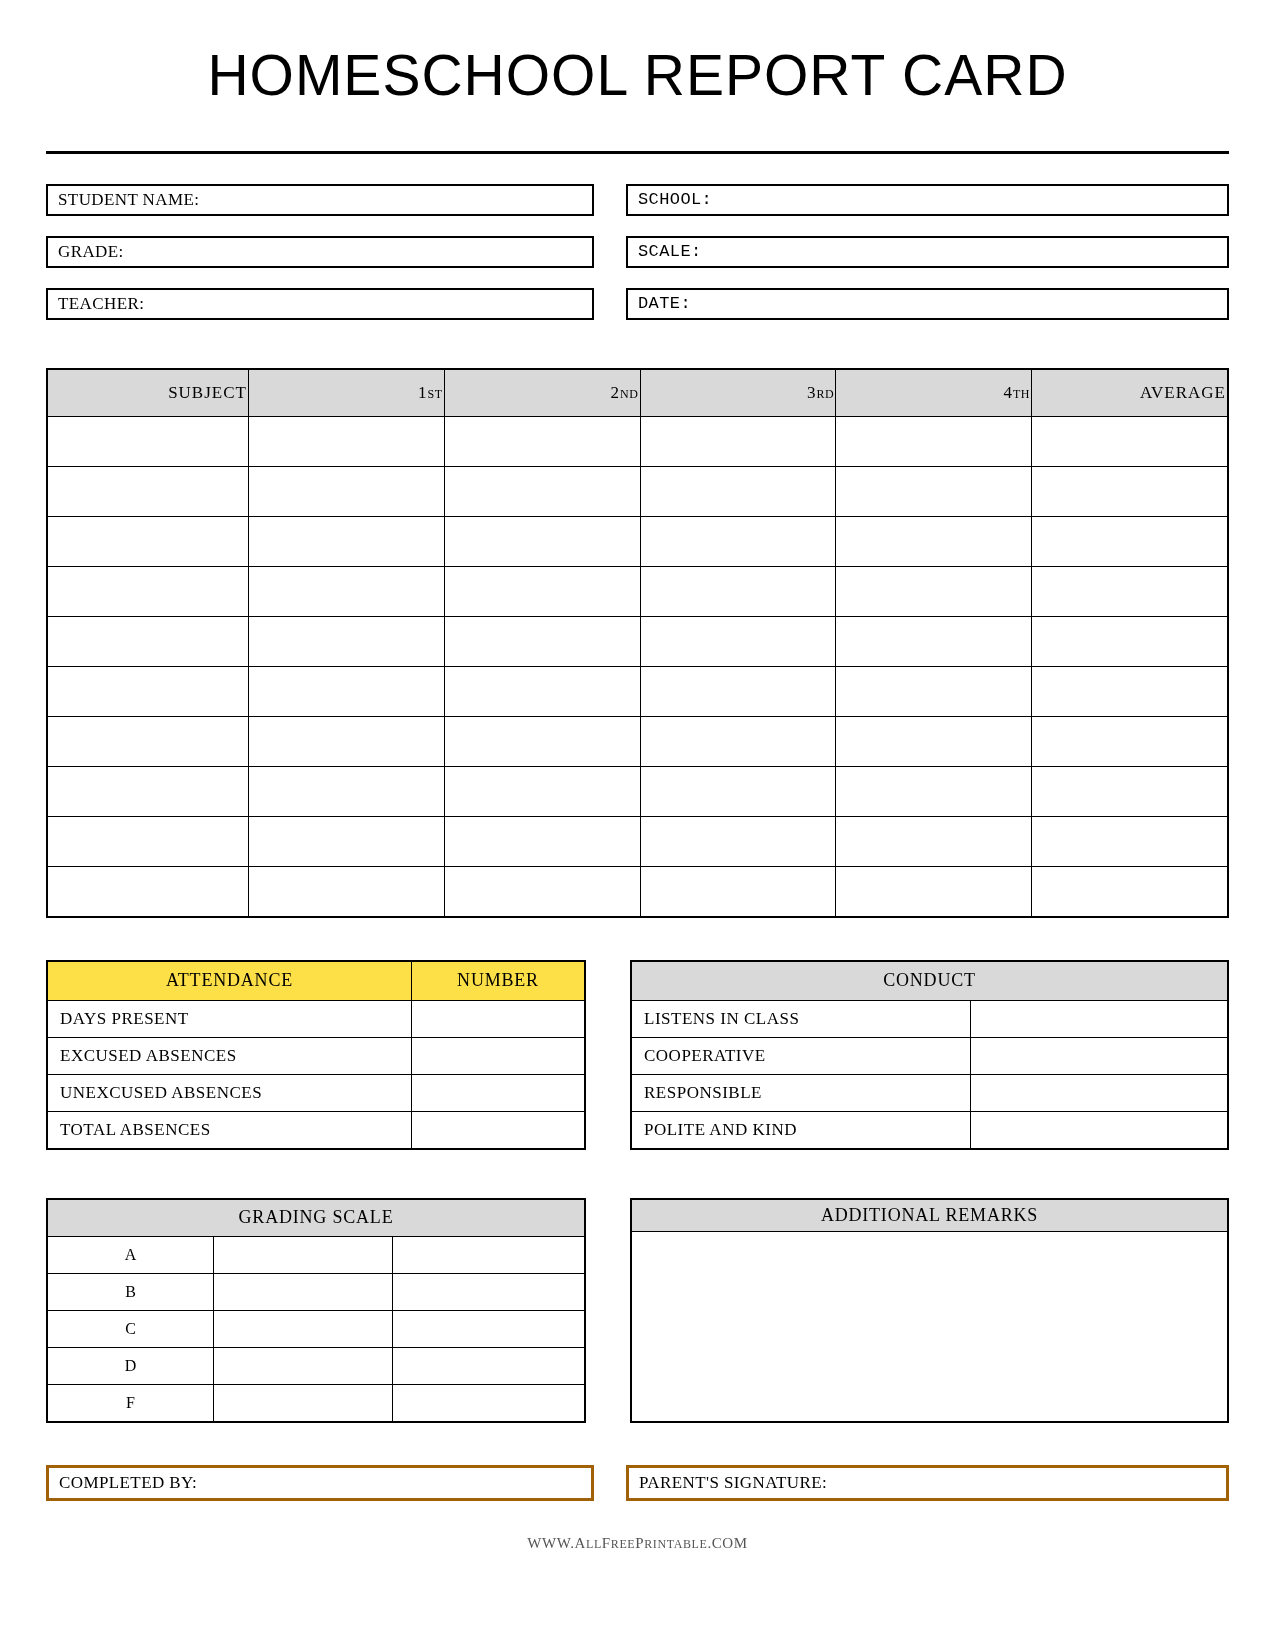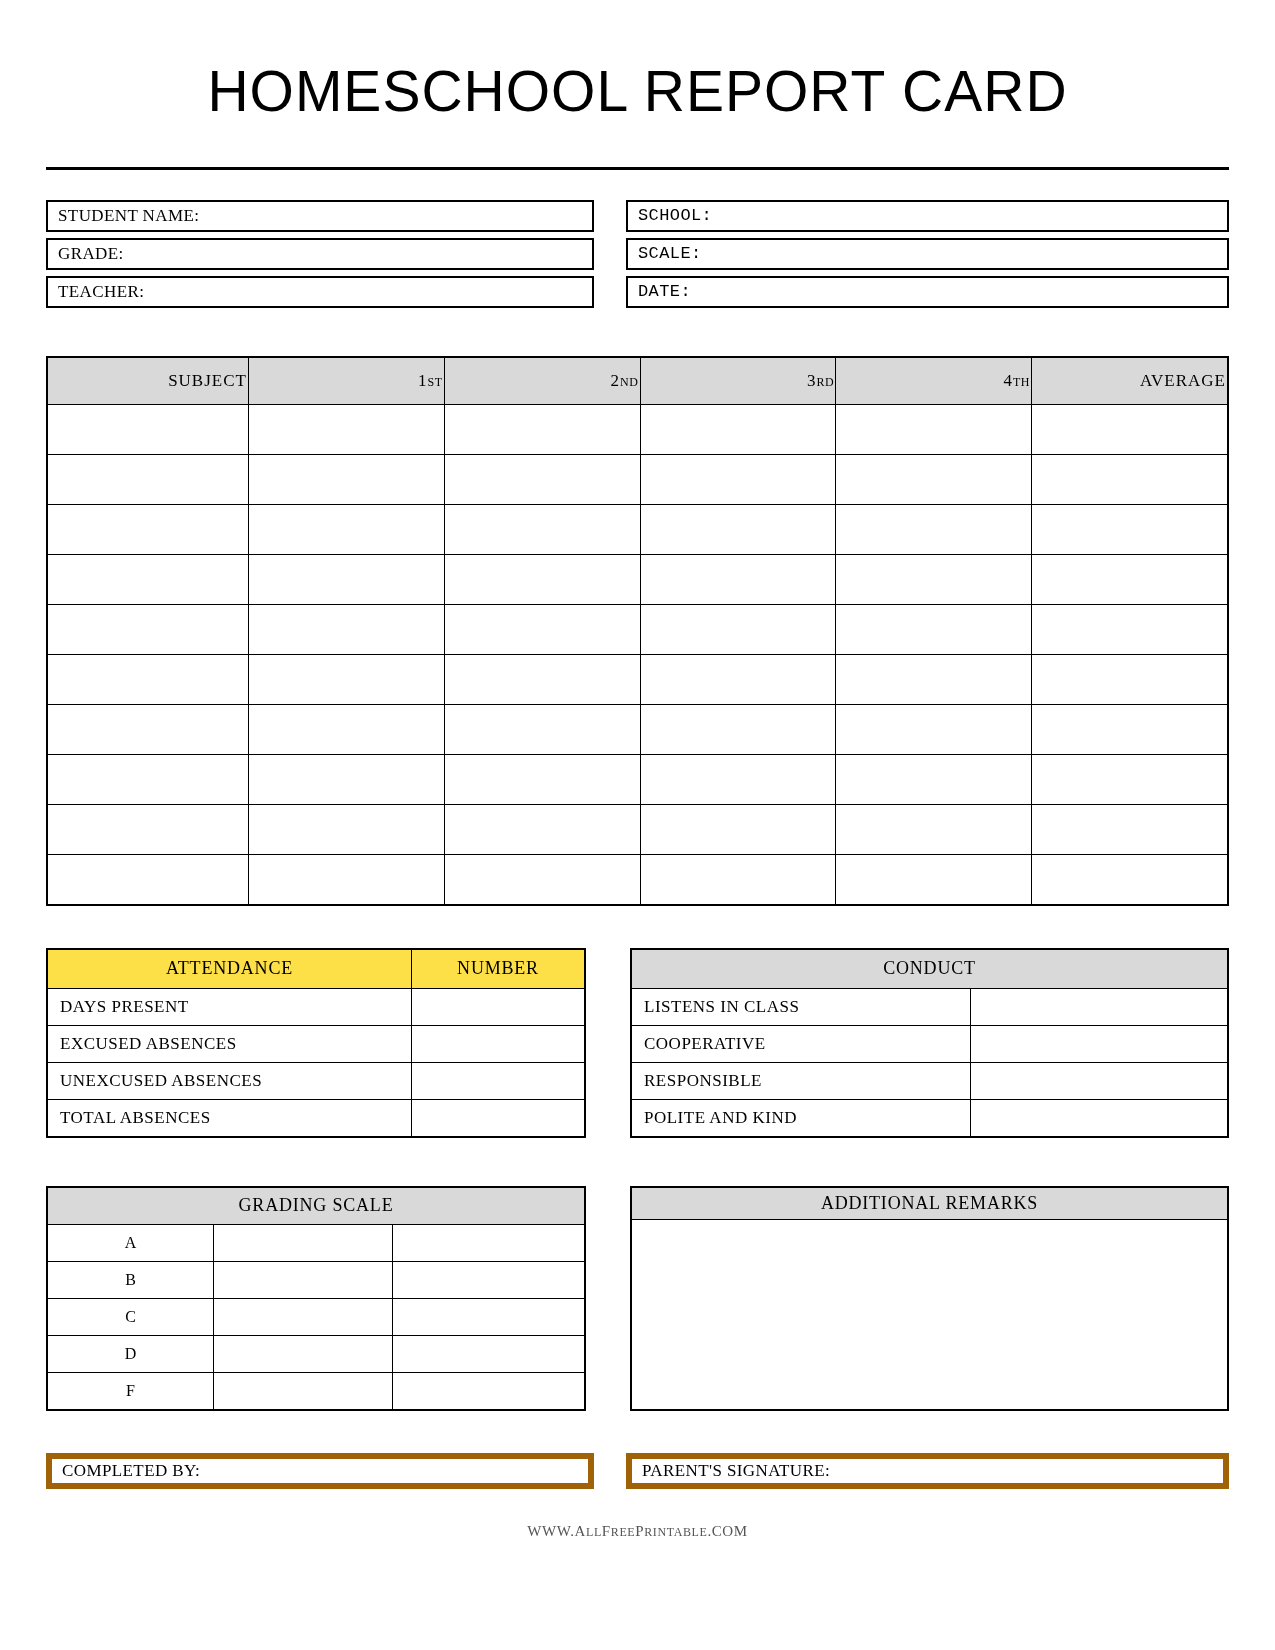--- a/index.html
+++ b/index.html
@@ -21,35 +21,35 @@
     box-sizing: border-box;
     padding: 0 46px;
   }
   
   .title {
     text-align: center;
     font-family: "Liberation Sans", sans-serif;
     font-size: 57px;
     letter-spacing: 1px;
     font-weight: 400;
-    margin: 16px;
+    margin: 0;
     padding-top: 46px;
     line-height: 1.05;
   }
   .title-rule {
     margin-top: 45px;
     border-top: 3px solid #000;
     width: 100%;
   }
   
   .info-grid {
     margin-top: 30px;
     display: flex;
     flex-direction: column;
-    gap: 6px;
+    gap: 20px;
   }
   .info-row {
     display: flex;
     gap: 32px;
   }
   .field {
     border: 2px solid #000;
     height: 32px;
     display: flex;
     align-items: center;
@@ -167,21 +167,21 @@
     line-height: 31px;
   }
   .remarks-body { flex: 1; }
   
   .sig-row {
     margin-top: 42px;
     display: flex;
     gap: 32px;
   }
   .sig-field {
-    border: 6px solid #a16207;
+    border: 3px solid #a16207;
     height: 36px;
     display: flex;
     align-items: center;
     padding-left: 10px;
     font-size: 17px;
     letter-spacing: 0.4px;
     box-sizing: border-box;
   }
   .sig-field.left { width: 548px; }
   .sig-field.right { flex: 1; }

